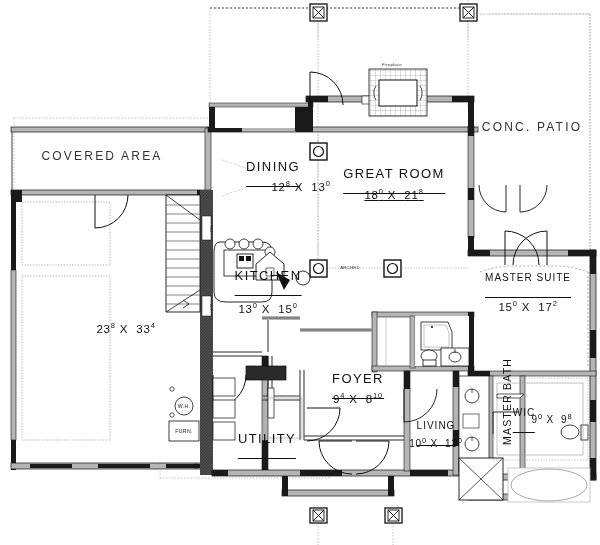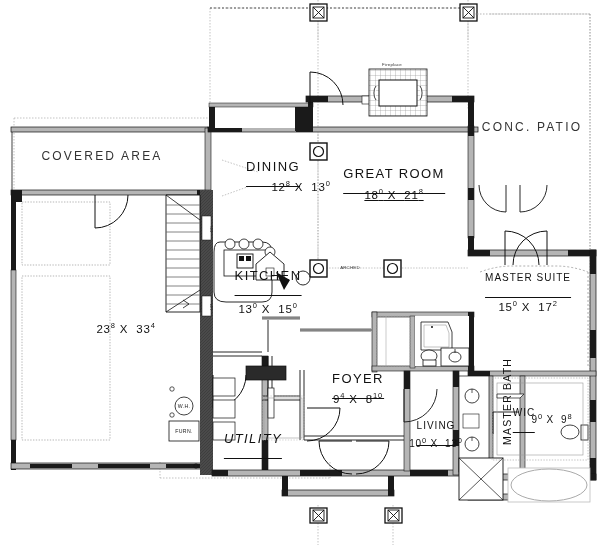--- a/index.html
+++ b/index.html
@@ -459,21 +459,21 @@
   <span>10</span><sup>0</sup>&nbsp;X&nbsp;&nbsp;<span>13</span><sup>0</sup>
 </div>
 
 <div class="lbl room-name small centered" style="left:524px; top:395px;margin-top:11px;">WIC</div>
 <div class="lbl room-dim centered" style="left:552px; top:411px; font-size:10px;">
   <span>9</span><sup>0</sup>&nbsp;X&nbsp;&nbsp;<span>9</span><sup>8</sup>
 </div>
 
 <div class="lbl area-name centered" style="left:102px; top:149px;">COVERED AREA</div>
 <div class="lbl area-name centered" style="left:532px; top:120px;">CONC. PATIO</div>
-<div class="lbl room-name centered" style="left:253px; top:432px;font-style:italic;">UTILITY</div>
+<div class="lbl room-name centered" style="left:267px; top:432px;">UTILITY</div>
 
 <div class="lbl vert" style="left:501px; top:445px; font-size:10.5px; letter-spacing:1.2px;">MASTER BATH</div>
 
 <div class="lbl tiny centered" style="left:392px; top:62px;">Fireplace</div>
 <div class="lbl tiny centered" style="left:350px; top:265px;">ARCHED</div>
 <div class="lbl tiny2 centered-v" style="left:184px; top:406px;">W.H.</div>
 <div class="lbl tiny2 centered-v" style="left:184px; top:431px;">FURN.</div>
 <div class="lbl tiny vert" style="left:209px; top:232px;">DN</div>
 <div class="lbl tiny vert" style="left:209px; top:310px;">UP</div>
 

